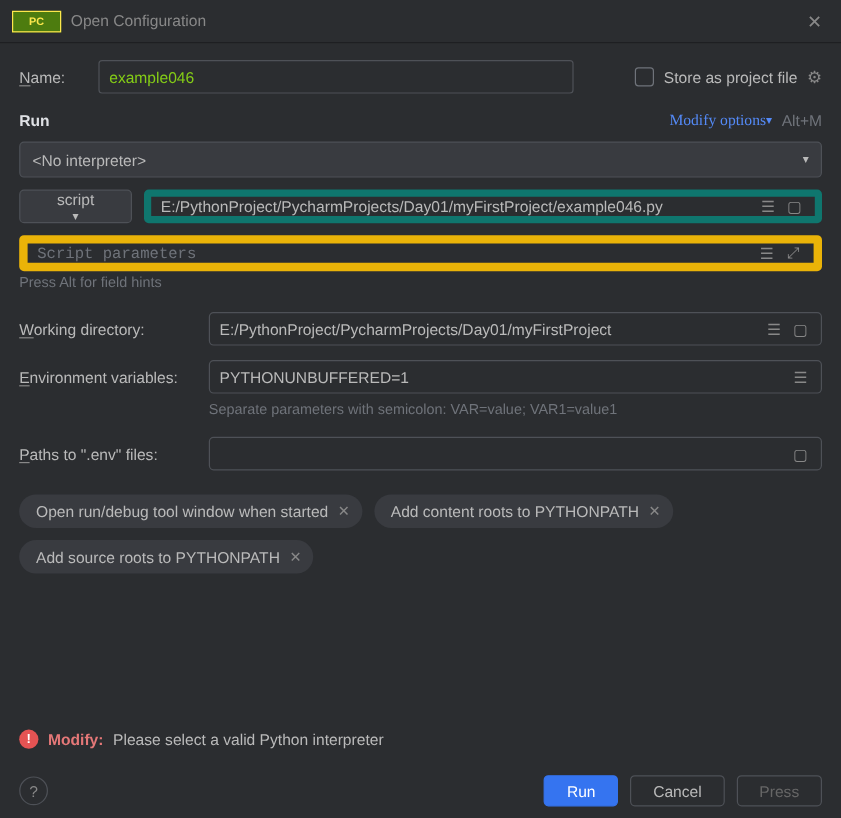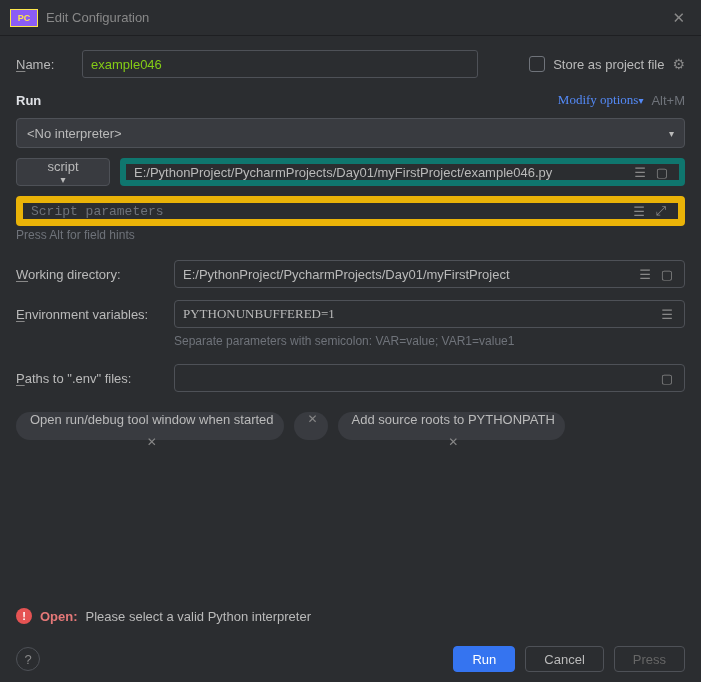--- a/index.html
+++ b/index.html
@@ -13,22 +13,22 @@
       overflow: hidden;
     }
     .titlebar {
       height: 36px;
       display: flex;
       align-items: center;
       padding: 0 10px;
       border-bottom: 1px solid #1e1f22;
     }
     .pc-logo {
-      width: 28px; height: 18px;
-      background: #8b5cf6;
+      width: 41px; height: 18px;
+      background: #4d7c0f;
       border: 1px solid #fde74c;
       display: flex; align-items: center; justify-content: center;
       font-size: 9px; font-weight: bold; color: #fde74c;
       margin-right: 8px;
     }
     .titlebar-title { color: #888; font-size: 13px; flex: 1; }
     .close-x { color: #888; font-size: 15px; cursor: pointer; padding: 4px 6px; }
     .content { padding: 14px 16px; }
     .row { display: flex; align-items: center; margin-bottom: 14px; gap: 10px; }
     .label { color: #bababa; min-width: 56px; }
@@ -114,32 +114,31 @@
     .form-input {
       flex: 1;
       display: flex; align-items: center;
       border: 1px solid #4e5157;
       border-radius: 4px;
       height: 28px;
       padding: 0 6px 0 8px;
       background: #2b2d30;
     }
     .form-input .val { flex: 1; color: #bababa; }
-    .mono { font-family: Liberation Serif, serif; }
+    .mono { font-family: Liberation Sans, sans-serif; }
     .sub-hint { color: #6f737a; font-size: 12px; margin-left: 158px; margin-top: -6px; margin-bottom: 16px; }
     .chips { display: flex; flex-wrap: wrap; gap: 10px; margin-top: 20px; }
     .chip {
       background: #393b40;
       border-radius: 14px;
       height: 28px;
       display: flex; align-items: center;
       padding: 0 10px 0 14px;
       gap: 8px;
       color: #bababa;
-      flex-direction: column;
     }
     .chip-x { color: #888; font-size: 12px; cursor: pointer; }
     .error-row {
       display: flex; align-items: center; gap: 8px;
       position: absolute; left: 16px; bottom: 58px;
     }
     .error-icon {
       width: 16px; height: 16px; border-radius: 50%;
       background: #e55353; color: #fff; font-size: 11px; font-weight: bold;
       display: flex; align-items: center; justify-content: center;
@@ -177,21 +176,21 @@
       border-color: #3574f0;
       color: #fff;
     }
     .btn.disabled { color: #666; cursor: default; }
   </style>
 </head>
 <body>
 
 <div class="titlebar">
   <div class="pc-logo">PC</div>
-  <div class="titlebar-title">Edit Configuration</div>
+  <div class="titlebar-title">Open Configuration</div>
   <div class="close-x">✕</div>
 </div>
 
 <div class="content">
 
   <div class="row">
     <span class="label"><span class="underline">N</span><span textcontent="Name:">ame:</span></span>
     <input class="input name-input" value="example046" style="">
     <div class="checkbox-wrap">
       <div class="checkbox"></div>
@@ -261,33 +260,34 @@
       <span class="icon-btn">▢</span>
     </div>
   </div>
 
   <div class="chips">
     <div class="chip">
       <span>Open run/debug tool window when started</span>
       <span class="chip-x">✕</span>
     </div>
     <div class="chip">
+      <span>Add content roots to PYTHONPATH</span>
       <span class="chip-x">✕</span>
     </div>
     <div class="chip">
       <span>Add source roots to PYTHONPATH</span>
       <span class="chip-x">✕</span>
     </div>
   </div>
 
 </div>
 
 <div class="error-row">
   <div class="error-icon">!</div>
-  <span class="error-label">Open:</span>
+  <span class="error-label">Modify:</span>
   <span class="error-msg">Please select a valid Python interpreter</span>
 </div>
 
 <div class="footer">
   <div class="help">?</div>
   <div class="spacer"></div>
   <button class="btn primary">Run</button>
   <button class="btn">Cancel</button>
   <button class="btn disabled">Press</button>
 </div>

